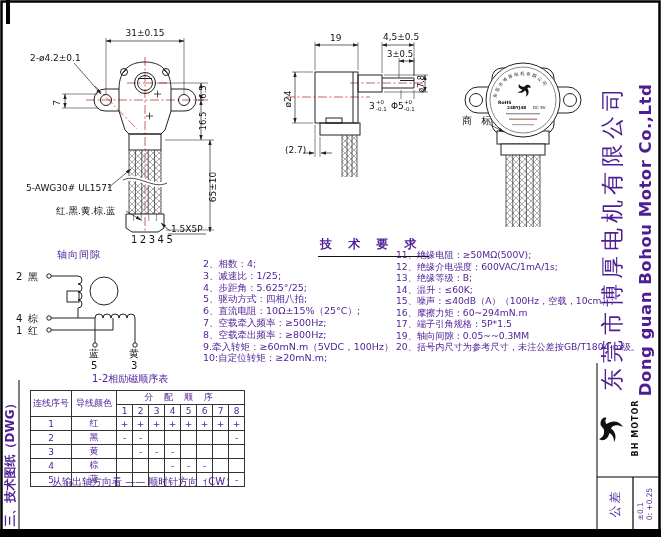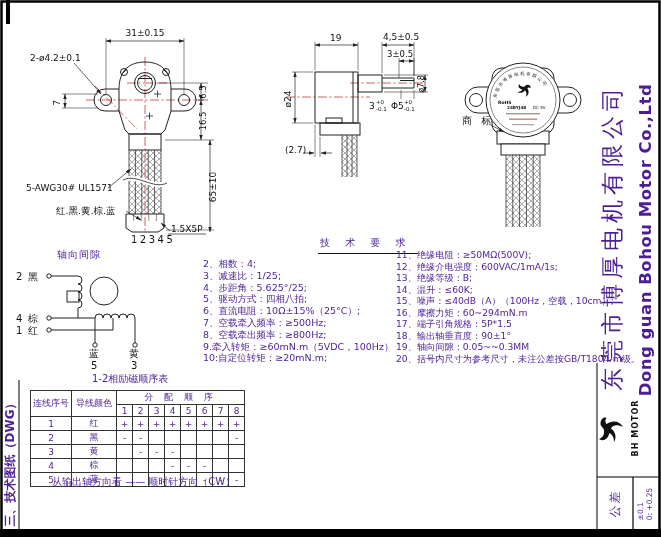--- a/index.html
+++ b/index.html
@@ -1,20 +1,20 @@
 <!DOCTYPE html>
 <html><head>
 <meta charset="utf-8">
 <style>
   html,body{margin:0;padding:0;background:#888;}
   .page{position:relative;width:661px;height:537px;background:#fff;overflow:hidden;
         font-family:"DejaVu Sans","Liberation Sans",sans-serif;color:#4c1d95;}
   .abs{position:absolute;}
   svg text{font-family:"DejaVu Sans","Liberation Sans",sans-serif;fill:#111;}
-  .tr-title{font-size:10px;letter-spacing:6px;font-weight:normal;border-bottom:1.5px solid #111;
+  .tr-title{font-size:12px;letter-spacing:6px;font-weight:bold;border-bottom:1.5px solid #111;
             padding:0 6px 3px 2px;white-space:nowrap;}
   .tr-col div{white-space:nowrap;}
   .seq-table{border-collapse:collapse;text-align:center;font-size:9px;table-layout:fixed;}
   .seq-table th,.seq-table td{border:1px solid #333;padding:0;height:11px;font-weight:normal;overflow:hidden;}
   .w-no{width:40px;} .w-color{width:44px;} .w-step{width:15px;}
   .rot{transform:rotate(-90deg);transform-origin:center;white-space:nowrap;}
   .vcenter{display:flex;align-items:center;justify-content:center;}
 </style>
 </head>
 <body>
@@ -238,21 +238,20 @@
   </div>
 
   <div class="abs tr-col" style="left:396px;top:249px;font-size:9.2px;line-height:11.5px;">
     <div>11、绝缘电阻：≥50MΩ(500V);</div>
     <div>12、绝缘介电强度：600VAC/1mA/1s;</div>
     <div>13、绝缘等级：B;</div>
     <div>14、温升：≤60K;</div>
     <div>15、噪声：≤40dB（A）（100Hz，空载，10cm）;</div>
     <div>16、摩擦力矩：60~294mN.m</div>
     <div>17、端子引角规格：5P*1.5</div>
-    <div>18、输出轴垂直度：90±1°</div>
     <div>19、轴向间隙：0.05~~0.3MM</div>
     <div>20、括号内尺寸为参考尺寸，未注公差按GB/T1804-m级。</div>
   </div>
 
   <div class="abs" style="left:57px;top:248px;font-size:10px;letter-spacing:1px;">轴向间隙</div>
   <div class="abs" style="left:92px;top:372px;font-size:10px;">1-2相励磁顺序表</div>
 
   <table class="seq-table abs" style="left:30px;top:390px;padding-left:11px;">
     <tbody>
         <tr>

